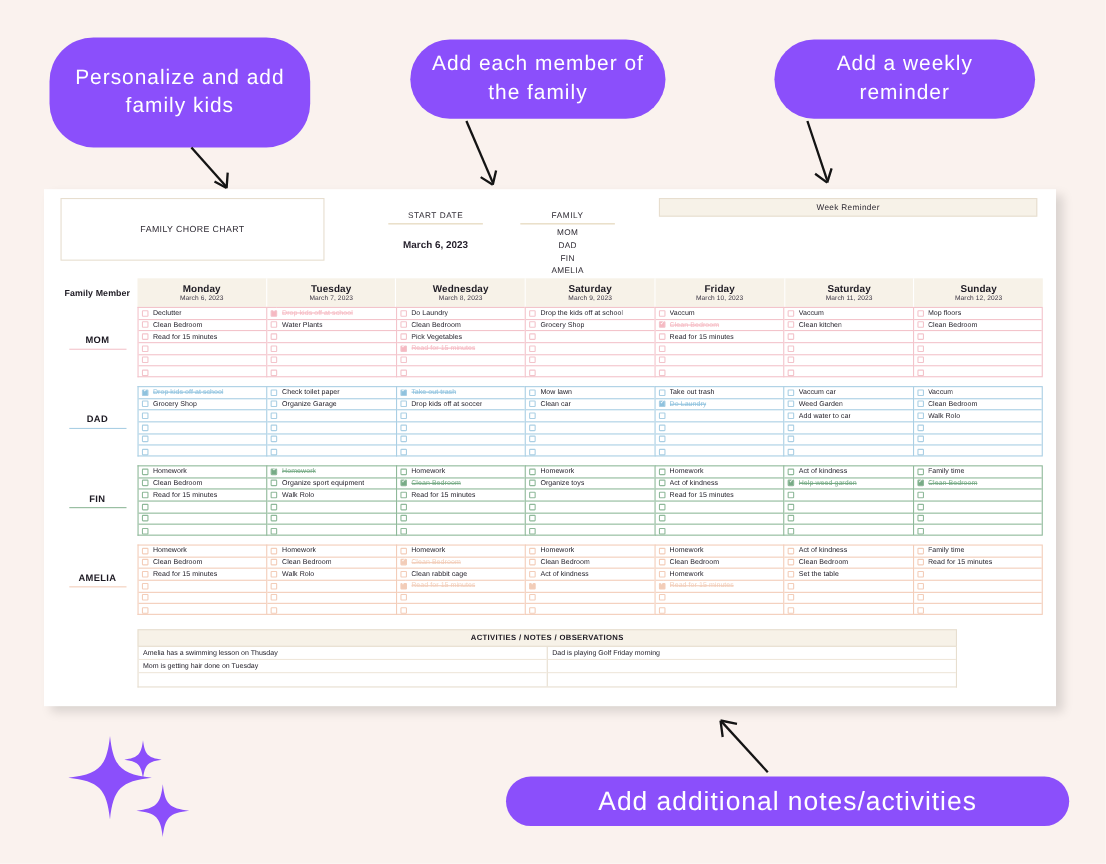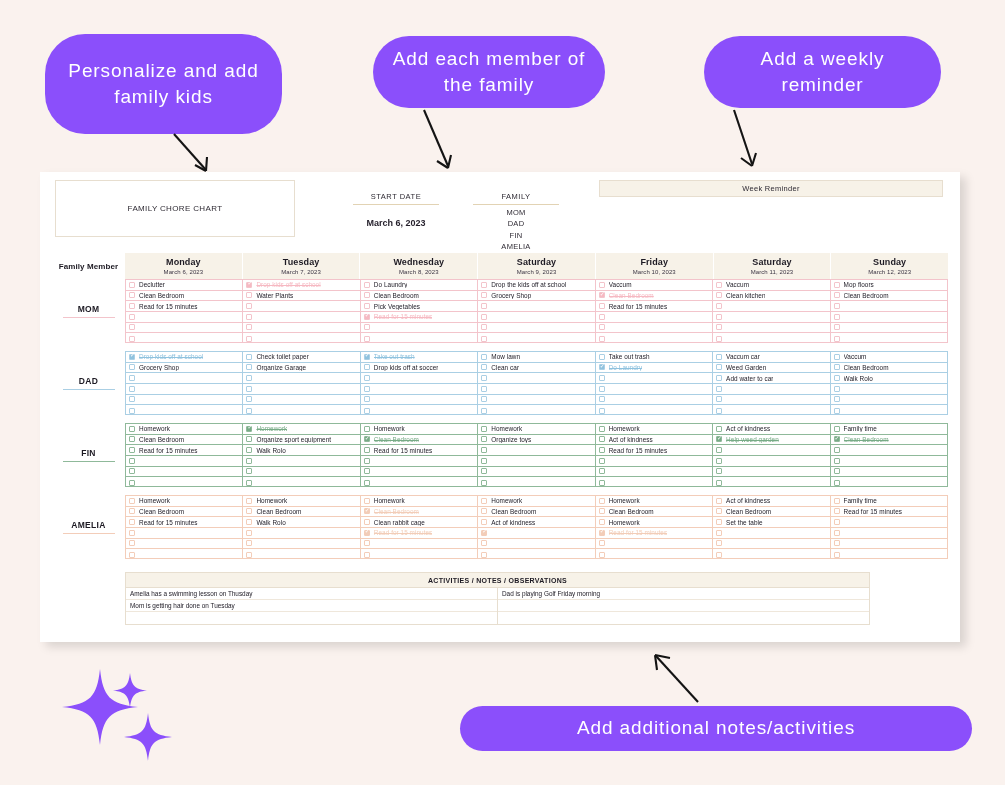--- a/index.html
+++ b/index.html
@@ -19,21 +19,21 @@
     border-radius: 40px;
     display: flex; align-items: center; justify-content: center;
     text-align: center;
     letter-spacing: .9px;
     line-height: 1.38;
     font-weight: 400;
   }
   #callout-personalize { left: 45px;  top: 34px;  width: 237px; height: 100px; font-size: 19px; padding: 0 16px; }
   #callout-members     { left: 373px; top: 36px;  width: 232px; height: 72px;  font-size: 19px; padding: 0 14px; }
   #callout-reminder    { left: 704px; top: 36px;  width: 237px; height: 72px;  font-size: 19px; padding: 0 14px; }
-  #callout-notes       { left: 460px; top: 706px; width: 512px; height: 45px;  font-size: 19px; padding: 0 18px; }
+  #callout-notes       { left: 460px; top: 706px; width: 512px; height: 45px;  font-size: 24px; padding: 0 18px; }
 
   .arrow { position: absolute; pointer-events: none; }
 
   
   #sparkles { position: absolute; left: 62px; top: 663px; width: 145px; height: 115px; }
 
   
   #sheet {
     position: absolute; left: 40px; top: 172px;
     width: 920px; height: 470px;

